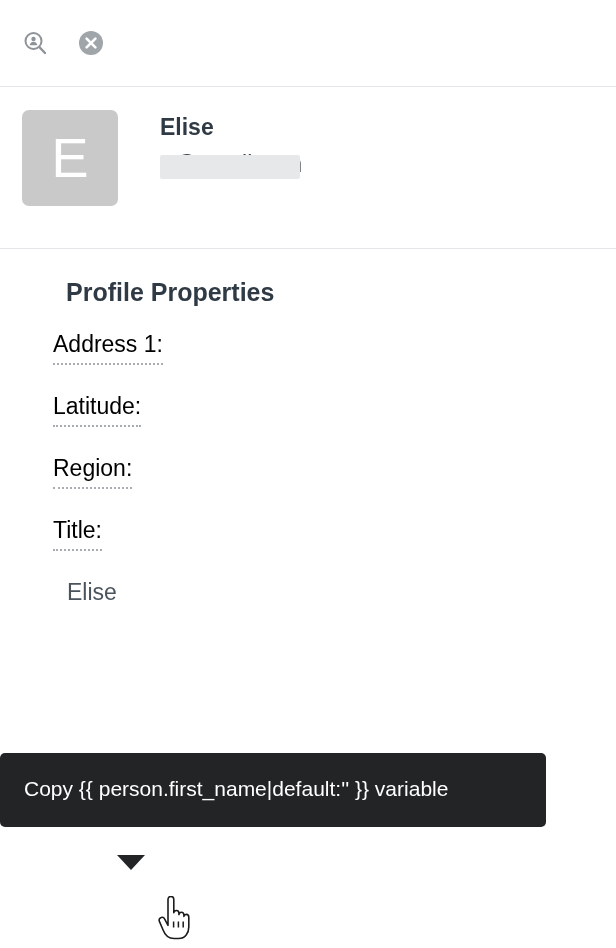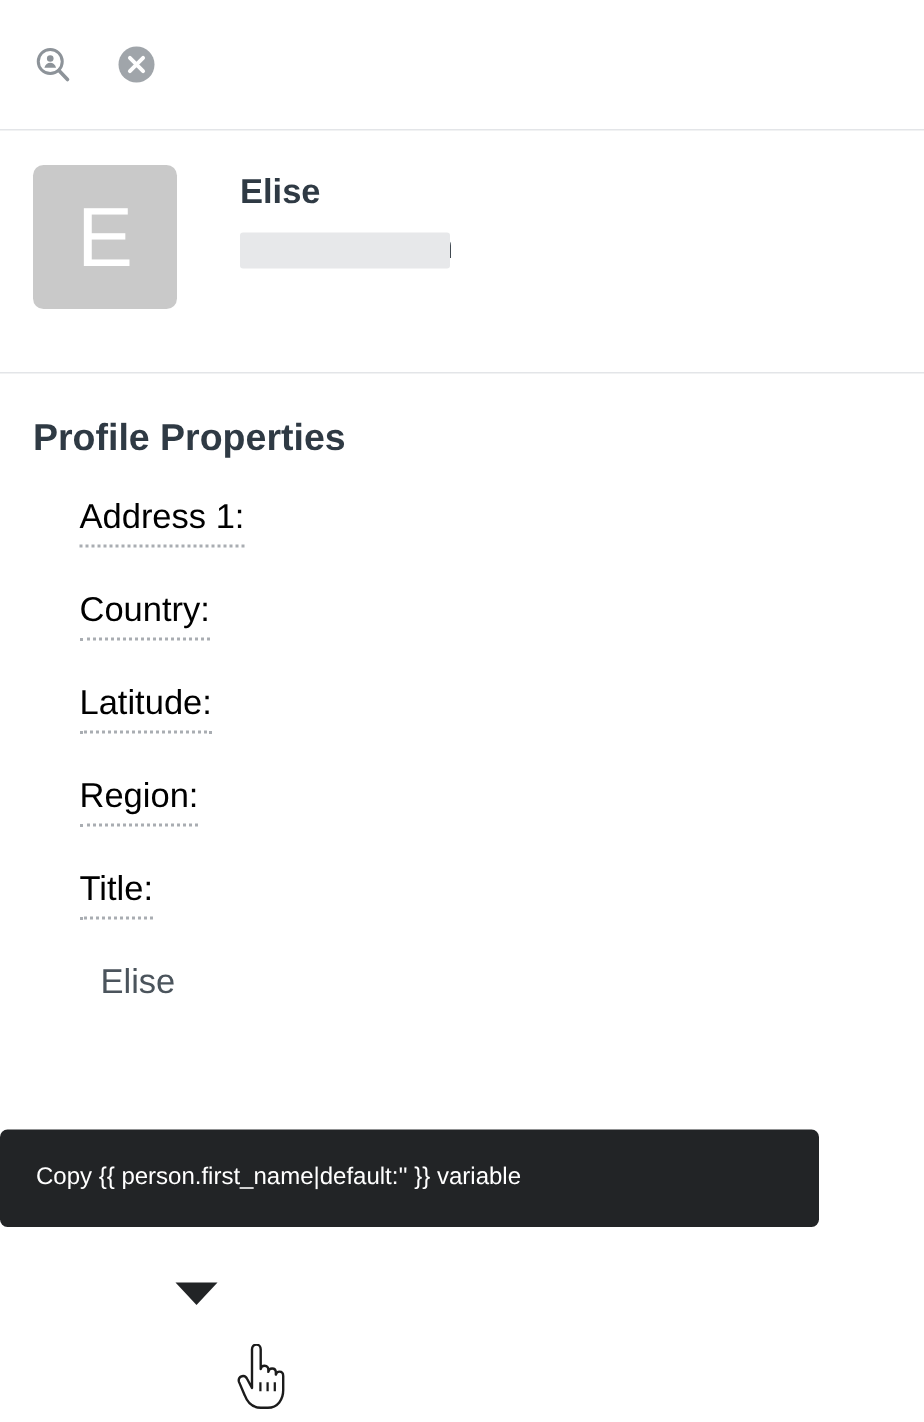--- a/index.html
+++ b/index.html
@@ -109,20 +109,21 @@
   
   .properties {
     padding: 31px 22px 0 22px;
   }
   .section-title {
     font-size: 25px;
     font-weight: 600;
     color: #2f3a44;
     line-height: 1;
     margin-bottom: 26px;
+    margin-left: 44px;
   }
   .prop-list {
     padding-left: 31px;
   }
   .prop-row {
     display: flex;
     align-items: baseline;
     margin-bottom: 28px;
     height: 34px;
   }
@@ -149,21 +150,21 @@
   .tooltip {
     position: absolute;
     left: 0;
     top: 753px;
     width: 546px;
     box-sizing: border-box;
     background: #222426;
     color: #ffffff;
     border-radius: 5px;
     padding: 19px 24px 20px 24px;
-    font-size: 16px;
+    font-size: 21px;
     line-height: 1.65;
     z-index: 20;
   }
   .tooltip-arrow {
     position: absolute;
     left: 117px;
     top: 855px;
     width: 0;
     height: 0;
     border-left: 14px solid transparent;
@@ -223,24 +224,20 @@
 
   <div class="prop-list">
 
     <div class="prop-row">
       <span class="prop-label">Address 1:</span>
       <span class="prop-value"></span>
     </div>
 
 
 
-    <div class="prop-row">
-      <span class="prop-label">Country:</span>
-      <span class="prop-value"></span>
-    </div>
 
     <div class="prop-row">
       <span class="prop-label">Latitude:</span>
       <span class="prop-value"></span>
     </div>
 
 
     <div class="prop-row">
       <span class="prop-label">Region:</span>
       <span class="prop-value"></span>

